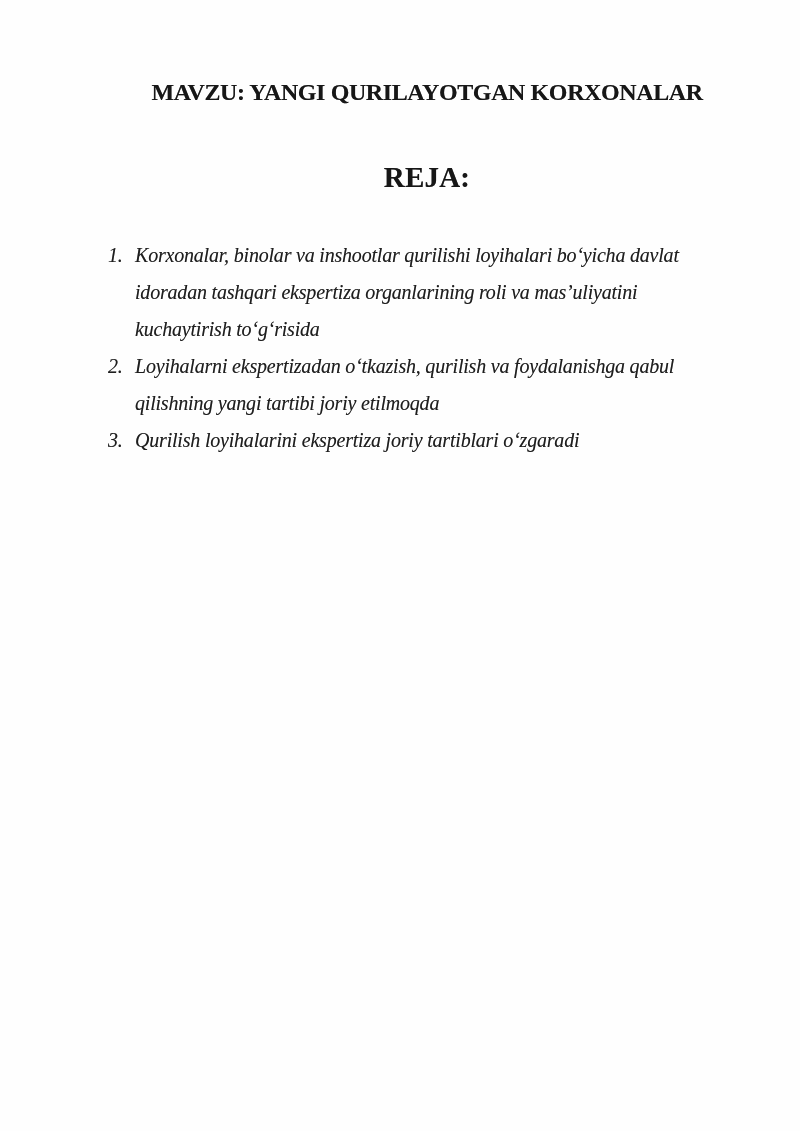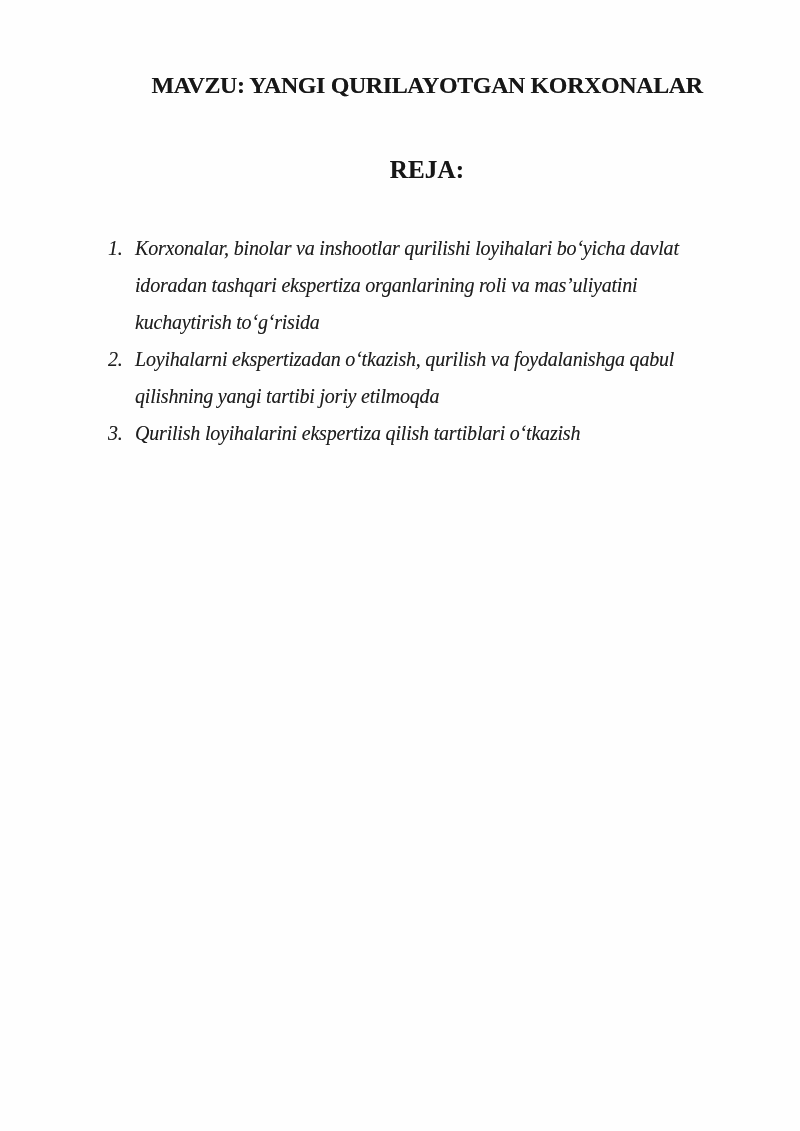--- a/index.html
+++ b/index.html
@@ -16,38 +16,38 @@
   }
   .page {
     position: relative;
     width: 800px;
     height: 1131px;
     background: #fefefe;
   }
   .content {
     position: absolute;
     left: 108px;
-    top: 0;
+    top: 7px;
     width: 638px;
   }
   .doc-title {
     margin-top: 69px;
     text-align: center;
     font-weight: bold;
     font-size: 24px;
     line-height: 33px;
     letter-spacing: -0.4px;
     color: #171717;
     text-shadow: 0 0 0.5px rgba(20,20,20,0.55);
   }
   .section-heading {
     margin-top: 53px;
     text-align: center;
     font-weight: bold;
-    font-size: 25px;
+    font-size: 29px;
     line-height: 30px;
     letter-spacing: 0.2px;
     color: #171717;
     text-shadow: 0 0 0.5px rgba(20,20,20,0.55);
   }
   .plan-list {
     margin-top: 45px;
     font-style: italic;
     font-size: 20px;
     line-height: 37px;
@@ -90,18 +90,18 @@
       </div>
 
       <div class="plan-item">
         <span class="num">2.</span>
         <span class="txt">Loyihalarni ekspertizadan o‘tkazish, qurilish va foydalanishga qabul
 qilishning yangi tartibi joriy etilmoqda</span>
       </div>
 
       <div class="plan-item">
         <span class="num">3.</span>
-        <span class="txt">Qurilish loyihalarini ekspertiza qilish tartiblari o‘tkazish</span>
+        <span class="txt">Qurilish loyihalarini ekspertiza joriy tartiblari o‘zgaradi</span>
       </div>
 
     </div>
   </div>
 </div>
 
 </body></html>

